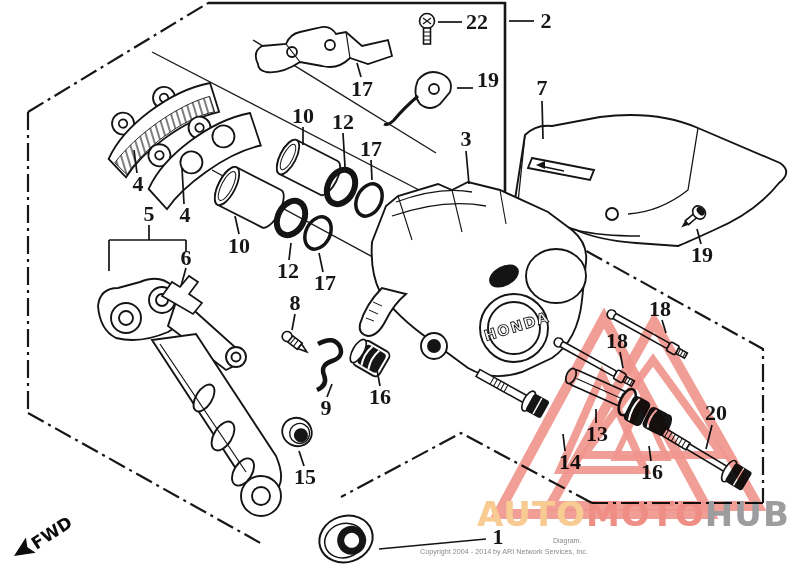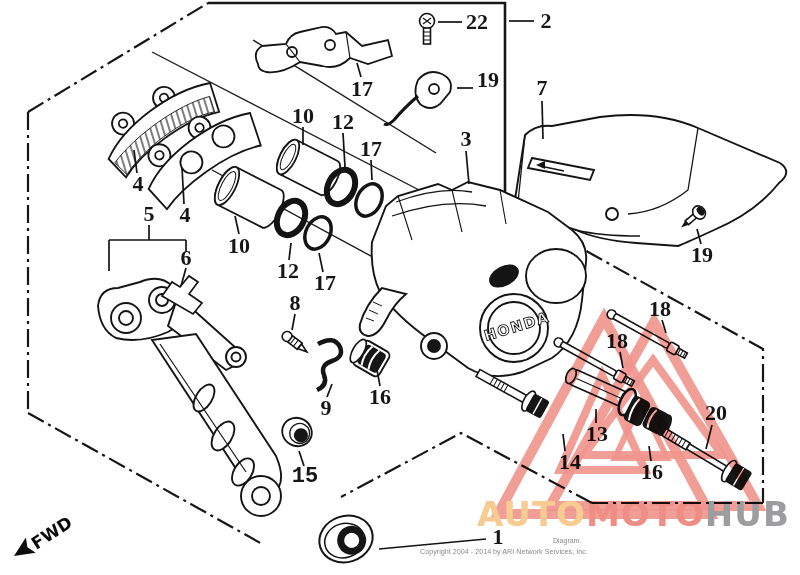--- a/index.html
+++ b/index.html
@@ -283,21 +283,21 @@
       <div class="callout" style="left: 138px; top: 184px;">4</div>
       <div class="callout" style="left: 149px; top: 214px;">5</div>
       <div class="callout" style="left: 185px; top: 215px;">4</div>
       <div class="callout" style="left: 239px; top: 246px;">10</div>
       <div class="callout" style="left: 186px; top: 258px;">6</div>
       <div class="callout" style="left: 288px; top: 271px;">12</div>
       <div class="callout" style="left: 325px; top: 283px;">17</div>
       <div class="callout" style="left: 295px; top: 303px;">8</div>
       <div class="callout" style="left: 326px; top: 408px;">9</div>
       <div class="callout" style="left: 380px; top: 397px;">16</div>
-      <div class="callout" style="left: 305px; top: 477px; font-family: Liberation Mono, monospace;">15</div>
+      <div class="callout" style="left: 305px; top: 477px;">15</div>
       <div class="callout" style="left: 660px; top: 309px;">18</div>
       <div class="callout" style="left: 617px; top: 341px;">18</div>
       <div class="callout" style="left: 597px; top: 434px;">13</div>
       <div class="callout" style="left: 570px; top: 462px;">14</div>
       <div class="callout" style="left: 652px; top: 472px;">16</div>
       <div class="callout" style="left: 716px; top: 413px;">20</div>
       <div class="callout" style="left: 702px; top: 255px;">19</div>
       <div class="callout" style="left: 498px; top: 537px;">1</div>
     </div>
 

